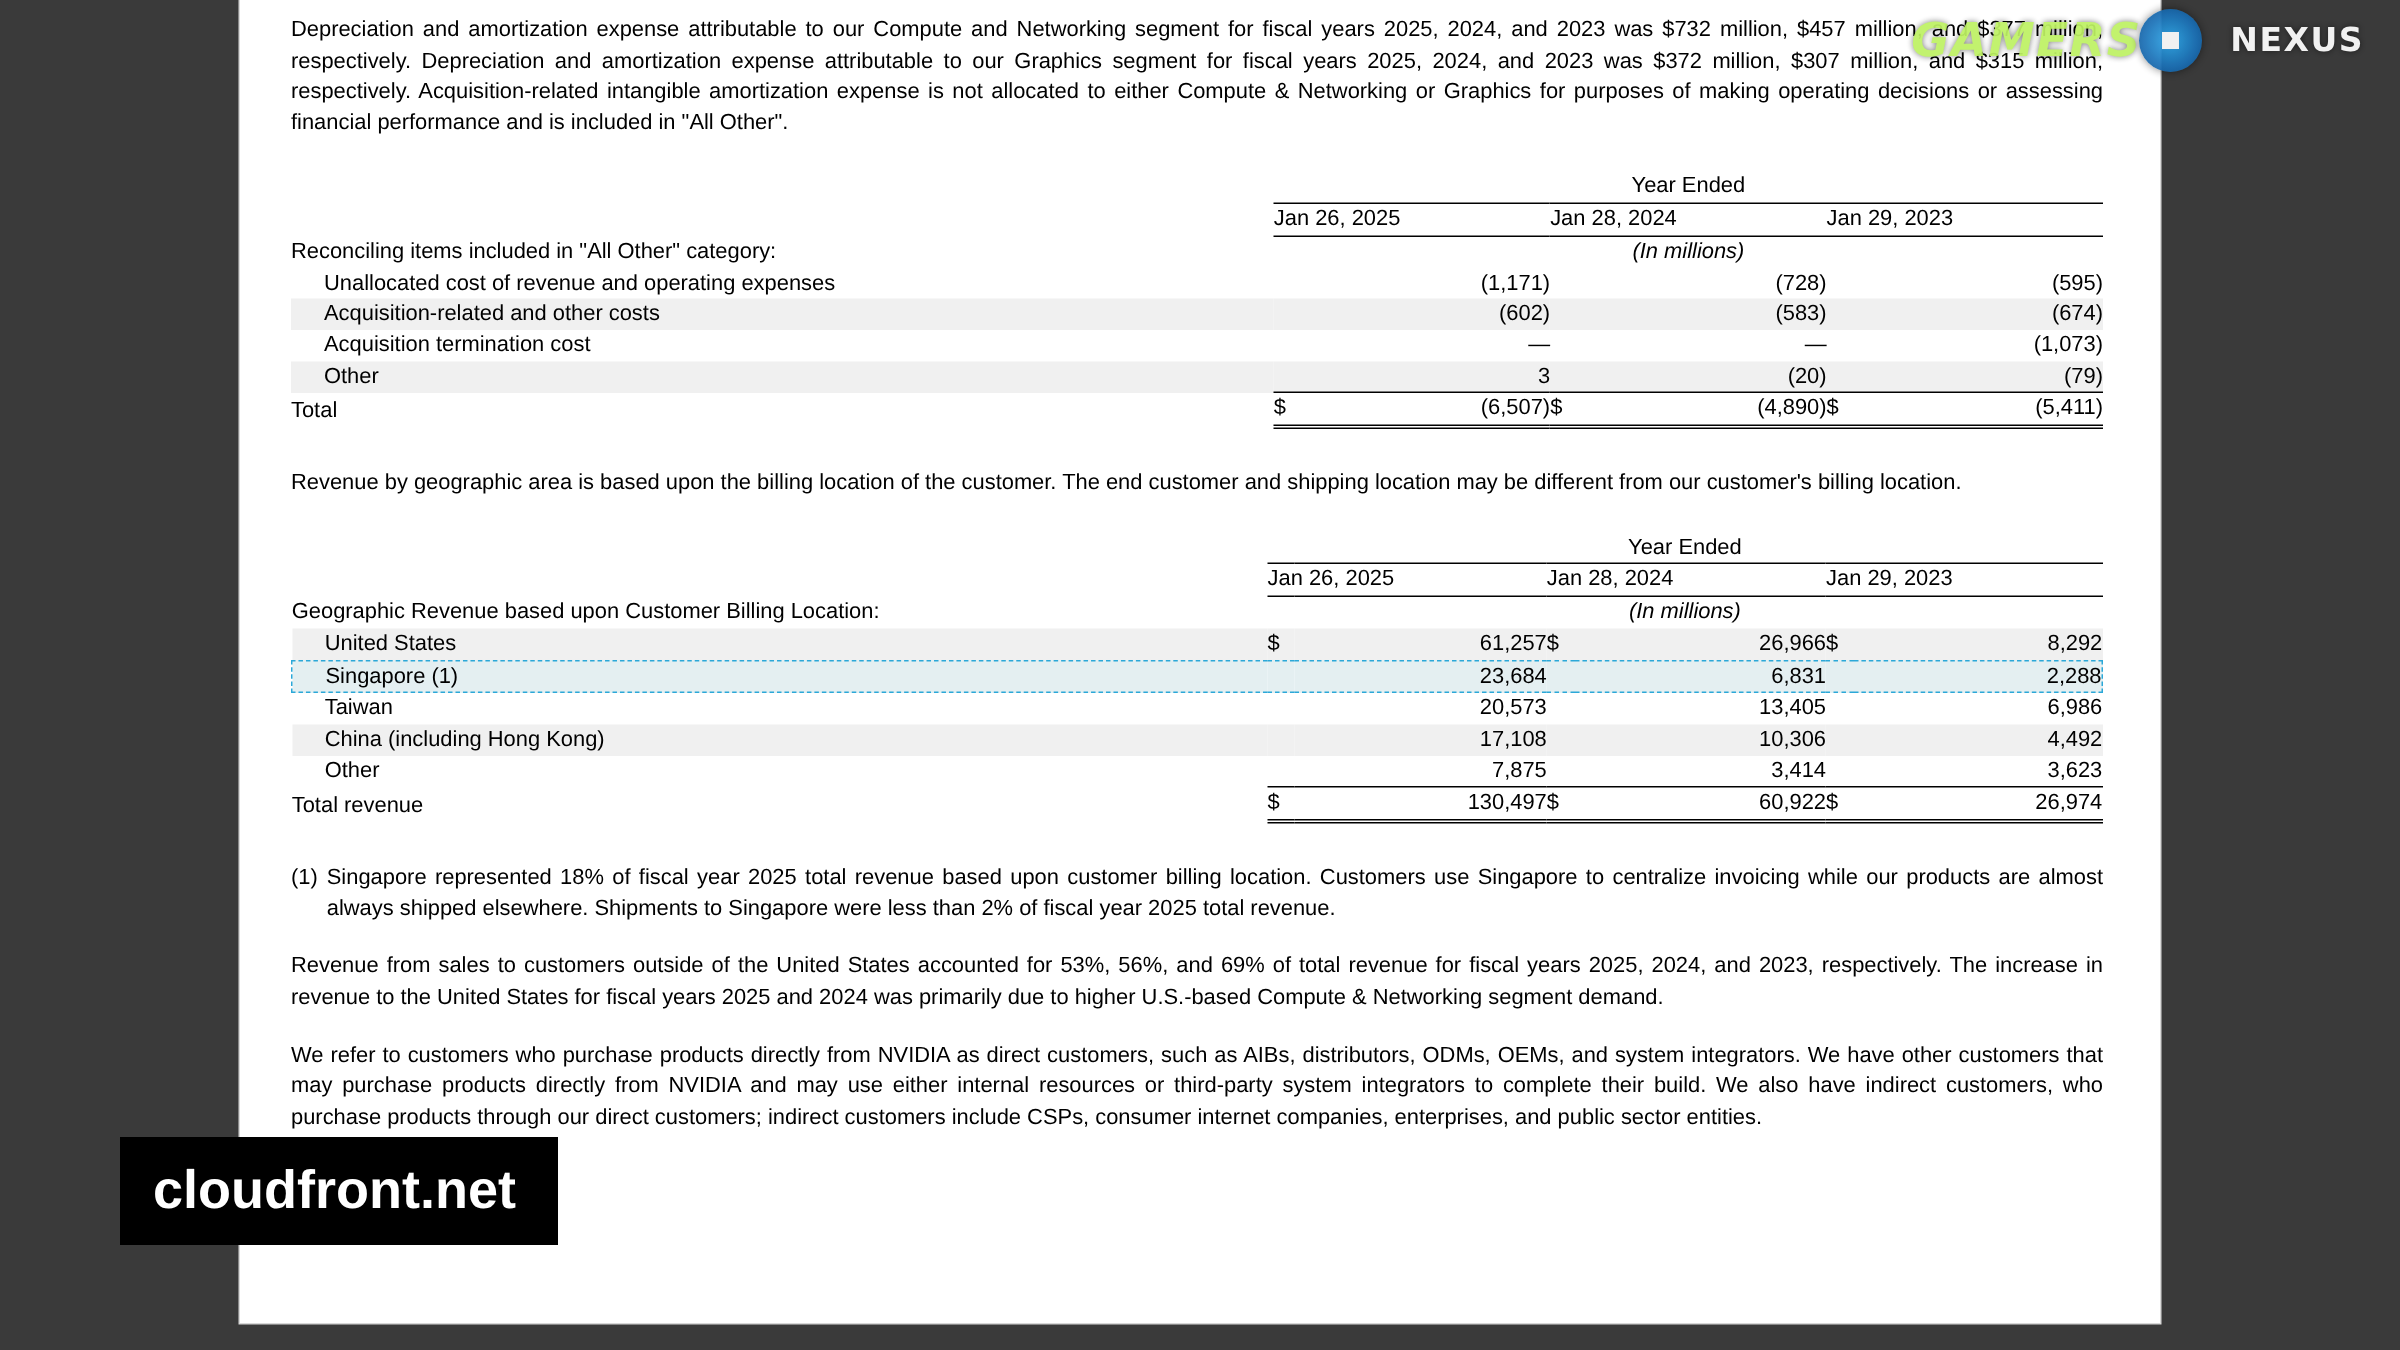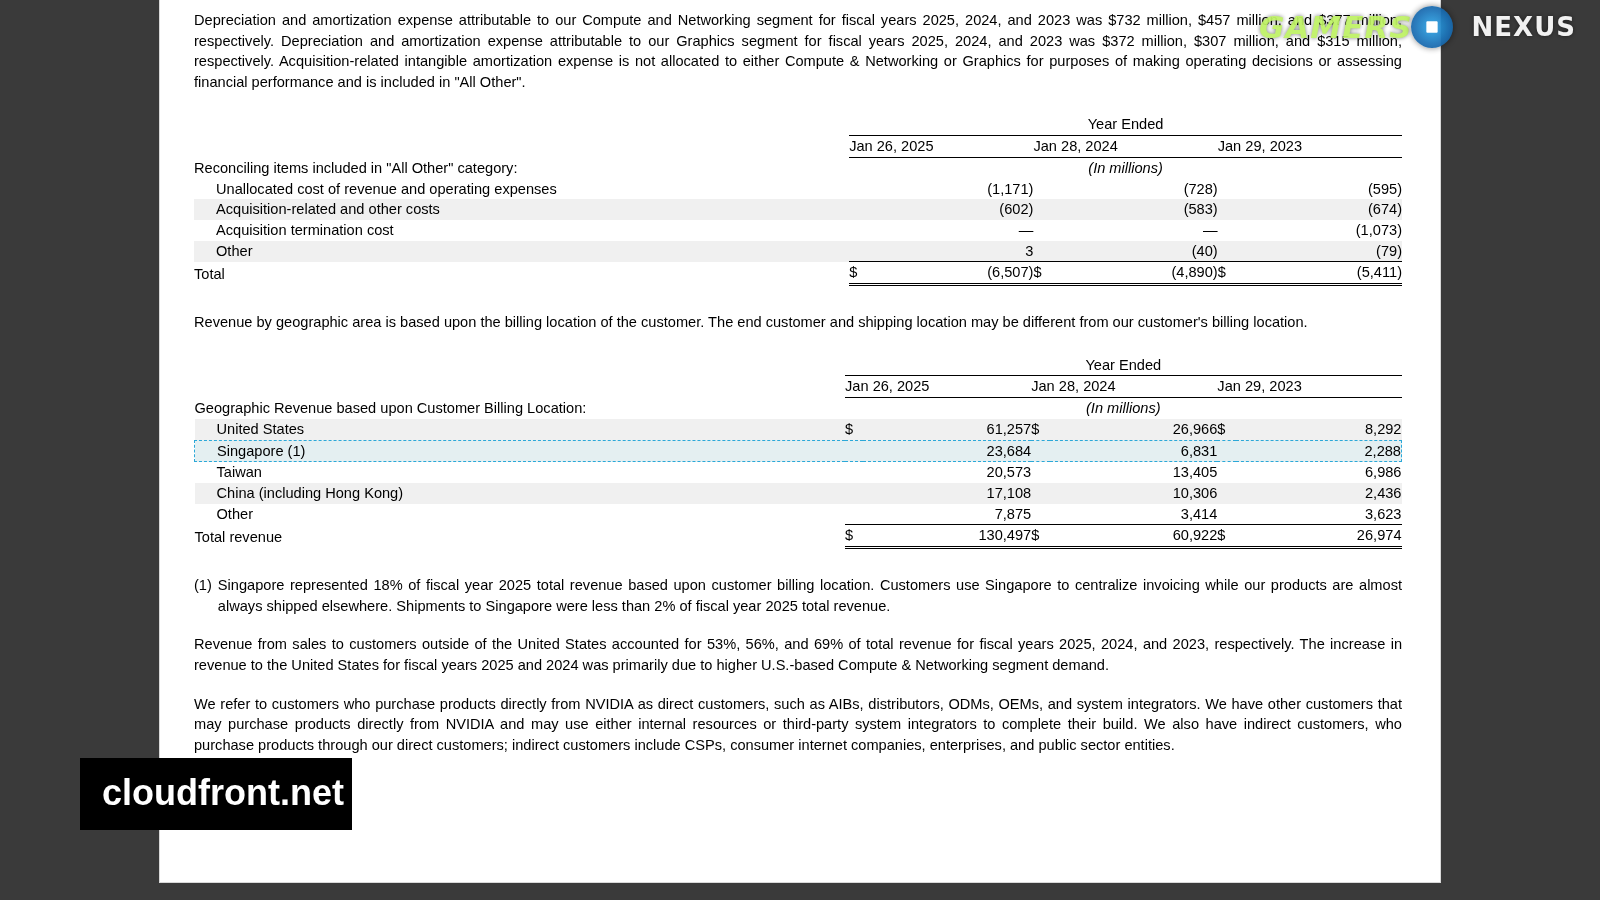--- a/index.html
+++ b/index.html
@@ -135,21 +135,21 @@
   #gn-logo .gamers {
     font-size: 31px;
     font-weight: bold;
     font-style: italic;
     letter-spacing: 1px;
     color: #bef264;
     text-shadow: 0 0 4px rgba(0,0,0,.55);
     font-family: "DejaVu Sans", sans-serif;
   }
   #gn-logo .nexus {
-    font-size: 26px;
+    font-size: 22px;
     font-weight: bold;
     color: #ffffff;
     letter-spacing: 1px;
     text-shadow: 0 0 4px rgba(0,0,0,.55);
     font-family: "DejaVu Sans", sans-serif;
     padding-left: 13px;
   }
   #gn-logo .mark {
     width: 42px; height: 42px;
     border-radius: 50%;
@@ -168,21 +168,21 @@
     clip-path: polygon(50% 0, 100% 50%, 50% 100%, 0 50%);
   }
   #cloudfront {
     position: absolute;
     left: 80px;
     top: 758px;
     background: #000000;
     color: #ffffff;
     font-size: 36px;
     font-weight: bold;
-    padding: 14px 8px 16px 22px;
+    padding: 14px 28px 16px 22px;
     letter-spacing: 0px;
     font-family: "Liberation Sans", sans-serif;
   }
 </style>
 </head>
 <body>
 
 <div id="root">
 
   <div id="page">
@@ -245,21 +245,21 @@
             <td class="cur"></td>
             <td class="num">—</td>
             <td class="cur"></td>
             <td class="num">(1,073)</td>
           </tr>
           <tr class="shade">
             <td class="lbl indent">Other</td>
             <td class="cur"></td>
             <td class="num">3</td>
             <td class="cur"></td>
-            <td class="num">(40)</td>
+            <td class="num">(20)</td>
             <td class="cur"></td>
             <td class="num">(79)</td>
           </tr>
           <tr class="total-row">
             <td class="lbl">Total</td>
             <td class="cur">$</td>
             <td class="num">(6,507)</td>
             <td class="cur">$</td>
             <td class="num">(4,890)</td>
             <td class="cur">$</td>
@@ -329,21 +329,21 @@
             <td class="cur"></td>
             <td class="num">6,986</td>
           </tr>
           <tr class="shade">
             <td class="lbl indent">China (including Hong Kong)</td>
             <td class="cur"></td>
             <td class="num">17,108</td>
             <td class="cur"></td>
             <td class="num">10,306</td>
             <td class="cur"></td>
-            <td class="num">2,436</td>
+            <td class="num">4,492</td>
           </tr>
           <tr>
             <td class="lbl indent">Other</td>
             <td class="cur"></td>
             <td class="num">7,875</td>
             <td class="cur"></td>
             <td class="num">3,414</td>
             <td class="cur"></td>
             <td class="num">3,623</td>
           </tr>

